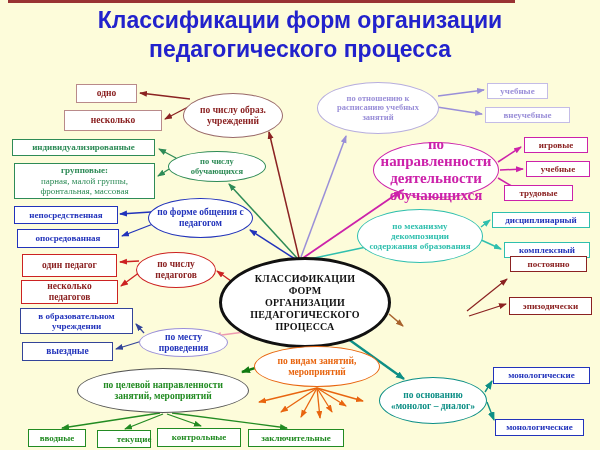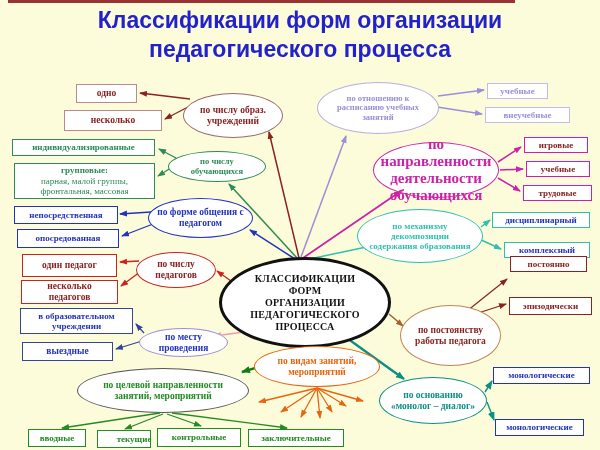--- a/index.html
+++ b/index.html
@@ -141,21 +141,20 @@
   <div class="node ell" style="left:183px;top:93px;width:100px;height:45px;color:#8b2222;border-color:#9a6a6a;text-align:center;">по числу образ. учреждений</div>
   <div class="node ell" style="left:168px;top:151px;width:98px;height:31px;color:#2e8b57;border-color:#2e8b57;font-size:8.5px;">по числу обучающихся</div>
   <div class="node ell" style="left:148px;top:198px;width:105px;height:40px;color:#2233bb;border-color:#2233bb;">по форме общения с педагогом</div>
   <div class="node ell" style="left:317px;top:82px;width:122px;height:52px;color:#9a8fd8;border-color:#b7aede;font-size:8.5px;">по отношению к расписанию учебных занятий</div>
   <div class="node ell" style="left:373px;top:142px;width:126px;height:56px;color:#cc22aa;border-color:#cc22aa;font-size:15px;">по направленности деятельности обучающихся</div>
   <div class="node ell" style="left:357px;top:209px;width:126px;height:54px;color:#2fbfae;border-color:#2fbfae;font-size:9px;">по механизму декомпозиции содержания образования</div>
   <div class="node ell" style="left:136px;top:252px;width:80px;height:36px;color:#8b2222;border-color:#cc2222;">по числу педагогов</div>
   <div class="node ell" style="left:139px;top:328px;width:89px;height:29px;color:#2233bb;border-color:#9a8fd8;">по месту проведения</div>
   <div class="node ell" style="left:77px;top:368px;width:172px;height:45px;color:#228b22;border-color:#555555;">по целевой направленности занятий, мероприятий</div>
   <div class="node ell" style="left:254px;top:346px;width:126px;height:41px;color:#e8650f;border-color:#e8650f;font-family:Liberation Serif, serif;">по видам занятий, мероприятий</div>
-  <div class="node ell" style="left:400px;top:305px;width:101px;height:61px;color:#8b2222;border-color:#c08552;">по постоянству работы педагога</div>
   <div class="node ell" style="left:379px;top:377px;width:108px;height:47px;color:#0d8f86;border-color:#0d8f86;">по основанию «монолог – диалог»</div>
 
   <div class="node box" style="left:76px;top:84px;width:61px;height:19px;color:#8b2222;border-color:#b98a8a;">одно</div>
   <div class="node box" style="left:64px;top:110px;width:98px;height:21px;color:#8b2222;border-color:#b98a8a;">несколько</div>
   <div class="node box" style="left:12px;top:139px;width:143px;height:17px;color:#2e8b57;border-color:#2e8b57;font-size:9px;">индивидуализированные</div>
   <div class="node box" style="left:14px;top:163px;width:141px;height:36px;color:#2e8b57;border-color:#2e8b57;">
     <span class="grp">
       <span class="hdr">групповые:</span>
       <span class="bod">парная, малой группы, фронтальная, массовая</span>
     </span>
@@ -164,21 +163,21 @@
   <div class="node box" style="left:17px;top:229px;width:102px;height:19px;color:#2233bb;border-color:#2233bb;font-size:9px;">опосредованная</div>
   <div class="node box" style="left:22px;top:254px;width:95px;height:23px;color:#8b2222;border-color:#cc2222;">один педагог</div>
   <div class="node box" style="left:21px;top:280px;width:97px;height:24px;color:#8b2222;border-color:#cc2222;padding:0 14px;">несколько педагогов</div>
   <div class="node box" style="left:20px;top:308px;width:113px;height:26px;color:#2233bb;border-color:#334499;font-size:9px;">в образовательном учреждении</div>
   <div class="node box" style="left:22px;top:342px;width:91px;height:19px;color:#2233bb;border-color:#334499;">выездные</div>
 
   <div class="node box" style="left:487px;top:83px;width:61px;height:16px;color:#9a8fd8;border-color:#c4bce6;font-size:9px;">учебные</div>
   <div class="node box" style="left:485px;top:107px;width:85px;height:16px;color:#9a8fd8;border-color:#c4bce6;font-size:9px;">внеучебные</div>
   <div class="node box" style="left:524px;top:137px;width:64px;height:16px;color:#8b2222;border-color:#cc22aa;font-size:9px;">игровые</div>
   <div class="node box" style="left:526px;top:161px;width:64px;height:16px;color:#8b2222;border-color:#cc22aa;font-size:9px;">учебные</div>
-  <div class="node box" style="left:523px;top:185px;width:69px;height:16px;color:#8b2222;border-color:#cc22aa;font-size:9px;">трудовые</div>
+  <div class="node box" style="left:504px;top:185px;width:69px;height:16px;color:#8b2222;border-color:#cc22aa;font-size:9px;">трудовые</div>
   <div class="node box" style="left:492px;top:212px;width:98px;height:16px;color:#2233bb;border-color:#2fbfae;font-size:9px;">дисциплинарный</div>
   <div class="node box" style="left:504px;top:242px;width:86px;height:16px;color:#2233bb;border-color:#2fbfae;font-size:9px;">комплексный</div>
   <div class="node box" style="left:510px;top:256px;width:77px;height:16px;color:#8b2222;border-color:#8b2222;font-size:9px;">постоянно</div>
   <div class="node box" style="left:509px;top:297px;width:83px;height:18px;color:#8b2222;border-color:#8b2222;font-size:9px;">эпизодически</div>
   <div class="node box" style="left:493px;top:367px;width:97px;height:17px;color:#2233bb;border-color:#2233bb;font-size:9px;">монологические</div>
   <div class="node box" style="left:495px;top:419px;width:89px;height:17px;color:#2233bb;border-color:#2233bb;font-size:9px;">монологические</div>
 
   <div class="node box" style="left:28px;top:429px;width:58px;height:18px;color:#228b22;border-color:#228b22;font-size:9px;">вводные</div>
   <div class="node box" style="left:97px;top:430px;width:54px;height:18px;color:#228b22;border-color:#228b22;font-size:9px;padding-left:20px;">текущие</div>
   <div class="node box" style="left:157px;top:428px;width:84px;height:19px;color:#228b22;border-color:#228b22;font-size:9px;">контрольные</div>

